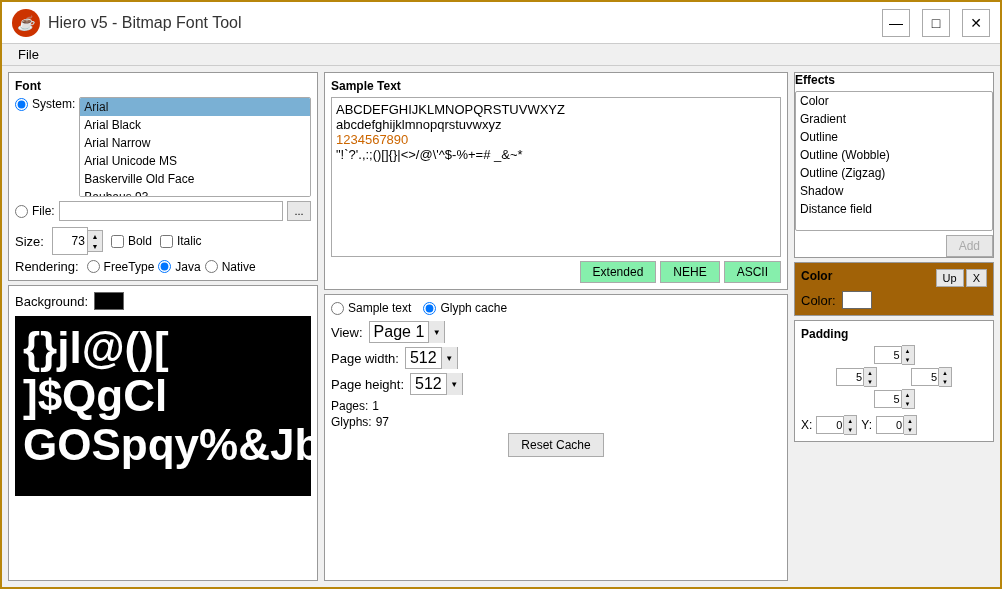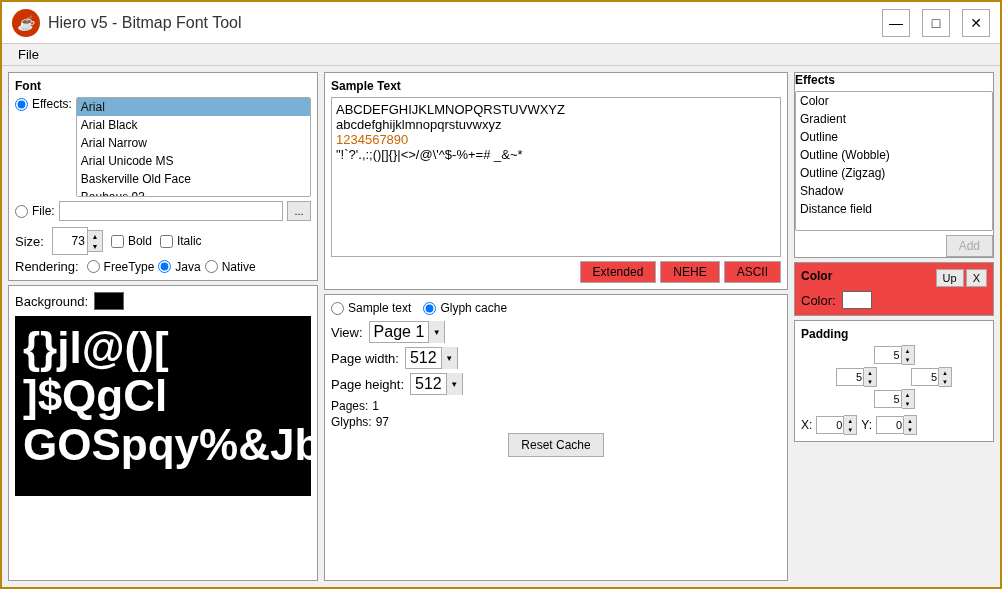--- a/index.html
+++ b/index.html
@@ -249,21 +249,21 @@
     }
     .sample-buttons {
       display: flex;
       gap: 4px;
       margin-top: 4px;
       justify-content: flex-end;
     }
     .sample-btn {
       padding: 3px 12px;
       border: 1px solid #aaa;
-      background: #ef4444;
+      background: #86efac;
       cursor: pointer;
       font-size: 12px;
     }
     
     .cache-panel {
       border: 1px solid #999;
       background: white;
       padding: 6px;
       flex: 1;
     }
@@ -346,21 +346,21 @@
       border: 1px solid #aaa;
       background: #e8e8e8;
       cursor: pointer;
       font-size: 12px;
       display: block;
       margin-left: auto;
     }
     .add-btn:disabled { color: #aaa; cursor: default; }
     .color-panel {
       border: 1px solid #999;
-      background: #ef4444;
+      background: #a16207;
       padding: 6px;
     }
     .color-header {
       display: flex;
       align-items: center;
       gap: 4px;
       margin-bottom: 4px;
     }
     .color-btns {
       display: flex;
@@ -464,21 +464,21 @@
   <div class="main-content">
 
     <div class="left-panel">
 
       <div class="panel-group">
         <div class="panel-label">Font</div>
 
         <div class="font-system-row">
           <div class="radio-label">
             <input type="radio" name="font-source" checked="" style="">
-            <span>Effects:</span>
+            <span>System:</span>
           </div>
           <div class="font-list-container">
             <select class="font-list" size="5">
               <option selected="" style="background:#7ab0d4">Arial</option>
               <option>Arial Black</option>
               <option>Arial Narrow</option>
               <option>Arial Unicode MS</option>
               <option>Baskerville Old Face</option>
               <option>Bauhaus 93</option>
             </select>

